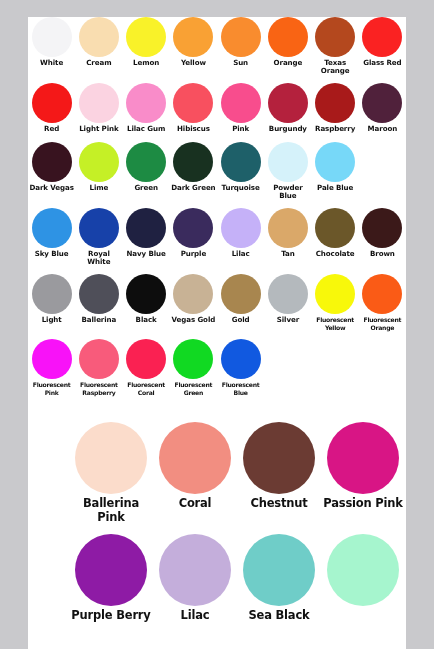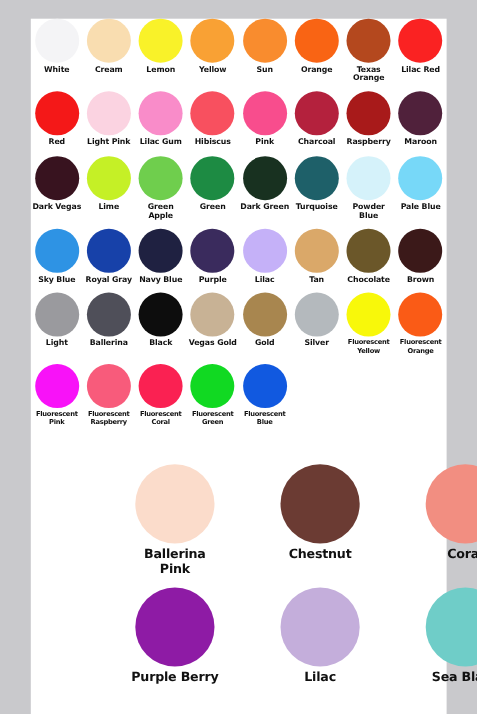--- a/index.html
+++ b/index.html
@@ -86,21 +86,20 @@
     align-items: flex-start;
     width: 378px;
     padding-left: 41px;
     box-sizing: border-box;
   }
   .big-swatch {
     width: 84px;
     display: flex;
     flex-direction: column;
     align-items: center;
-    margin-left: 48px;
   }
   .big-swatch .dot {
     width: 72px;
     height: 72px;
     margin-bottom: 3px;
   }
   .big-label {
     font-size: 11.5px;
     line-height: 13.5px;
     font-weight: bold;
@@ -142,21 +141,21 @@
             <div class="swatch">
               <span class="dot" style="background: rgb(249, 100, 20);"></span>
               <div class="label">Orange</div>
             </div>
             <div class="swatch">
               <span class="dot" style="background: rgb(180, 72, 30);"></span>
               <div class="label">Texas Orange</div>
             </div>
             <div class="swatch">
               <span class="dot" style="background: rgb(250, 34, 34);"></span>
-              <div class="label">Lilac Red</div>
+              <div class="label">Glass Red</div>
             </div>
           </div>
           <div class="row-gap"></div>
           <div class="swatch-row">
             <div class="swatch">
               <span class="dot" style="background: rgb(244, 24, 24);"></span>
               <div class="label">Red</div>
             </div>
             <div class="swatch">
               <span class="dot" style="background: rgb(251, 211, 225);"></span>
@@ -169,21 +168,21 @@
             <div class="swatch">
               <span class="dot" style="background: rgb(248, 80, 95);"></span>
               <div class="label">Hibiscus</div>
             </div>
             <div class="swatch">
               <span class="dot" style="background: rgb(248, 77, 141);"></span>
               <div class="label">Pink</div>
             </div>
             <div class="swatch">
               <span class="dot" style="background: rgb(180, 33, 61);"></span>
-              <div class="label">Charcoal</div>
+              <div class="label">Burgundy</div>
             </div>
             <div class="swatch">
               <span class="dot" style="background: rgb(168, 26, 26);"></span>
               <div class="label">Raspberry</div>
             </div>
             <div class="swatch">
               <span class="dot" style="background: rgb(80, 33, 59);"></span>
               <div class="label">Maroon</div>
             </div>
           </div>
@@ -191,24 +190,20 @@
           <div class="swatch-row">
             <div class="swatch">
               <span class="dot" style="background: rgb(56, 19, 31);"></span>
               <div class="label">Dark Vegas</div>
             </div>
             <div class="swatch">
               <span class="dot" style="background: rgb(197, 240, 38);"></span>
               <div class="label">Lime</div>
             </div>
             <div class="swatch">
-              <span class="dot" style="background: rgb(111, 206, 77);"></span>
-              <div class="label">Green Apple</div>
-            </div>
-            <div class="swatch">
               <span class="dot" style="background: rgb(29, 139, 67);"></span>
               <div class="label">Green</div>
             </div>
             <div class="swatch">
               <span class="dot" style="background: rgb(24, 49, 32);"></span>
               <div class="label">Dark Green</div>
             </div>
             <div class="swatch">
               <span class="dot" style="background: rgb(30, 96, 105);"></span>
               <div class="label">Turquoise</div>
@@ -223,21 +218,21 @@
             </div>
           </div>
           <div class="row-gap"></div>
           <div class="swatch-row">
             <div class="swatch">
               <span class="dot" style="background: rgb(46, 147, 228);"></span>
               <div class="label">Sky Blue</div>
             </div>
             <div class="swatch">
               <span class="dot" style="background: rgb(23, 65, 169);"></span>
-              <div class="label">Royal Gray</div>
+              <div class="label">Royal White</div>
             </div>
             <div class="swatch">
               <span class="dot" style="background: rgb(31, 33, 65);"></span>
               <div class="label">Navy Blue</div>
             </div>
             <div class="swatch">
               <span class="dot" style="background: rgb(58, 43, 93);"></span>
               <div class="label">Purple</div>
             </div>
             <div class="swatch">
@@ -320,29 +315,30 @@
     </div>
 
     <div id="big-section">
       <div id="big-rows">
           <div class="big-row">
             <div class="big-swatch">
               <span class="dot" style="background: rgb(251, 220, 203);"></span>
               <div class="big-label">Ballerina Pink</div>
             </div>
             <div class="big-swatch">
+              <span class="dot" style="background: rgb(242, 142, 129);"></span>
+              <div class="big-label">Coral</div>
+            </div>
+            <div class="big-swatch">
               <span class="dot" style="background: rgb(107, 59, 51);"></span>
               <div class="big-label">Chestnut</div>
             </div>
             <div class="big-swatch">
-              <span class="dot" style="background: rgb(242, 142, 129);"></span>
-              <div class="big-label">Coral</div>
-            </div>
-            <div class="big-swatch">
               <span class="dot" style="background: rgb(216, 21, 133);"></span>
+              <div class="big-label">Passion Pink</div>
             </div>
           </div>
           <div style="height: 10px;"></div>
           <div class="big-row">
             <div class="big-swatch">
               <span class="dot" style="background: rgb(142, 27, 165);"></span>
               <div class="big-label">Purple Berry</div>
             </div>
             <div class="big-swatch">
               <span class="dot" style="background: rgb(196, 174, 219);"></span>

